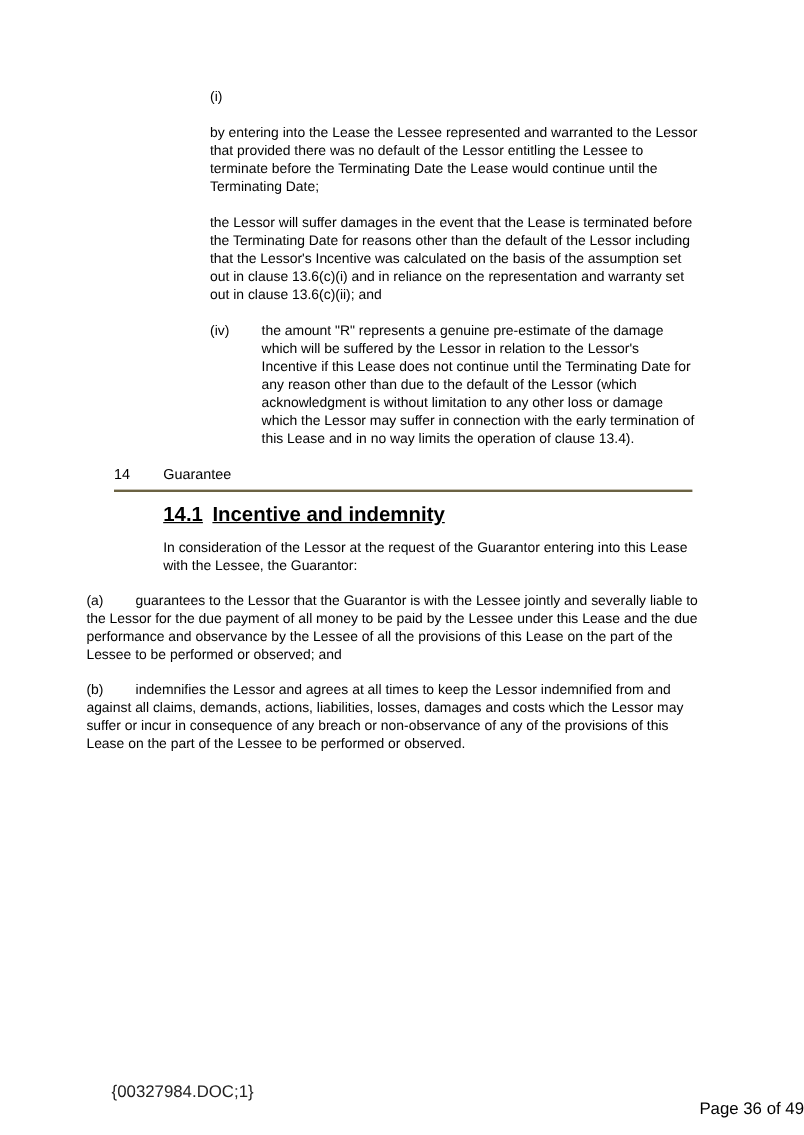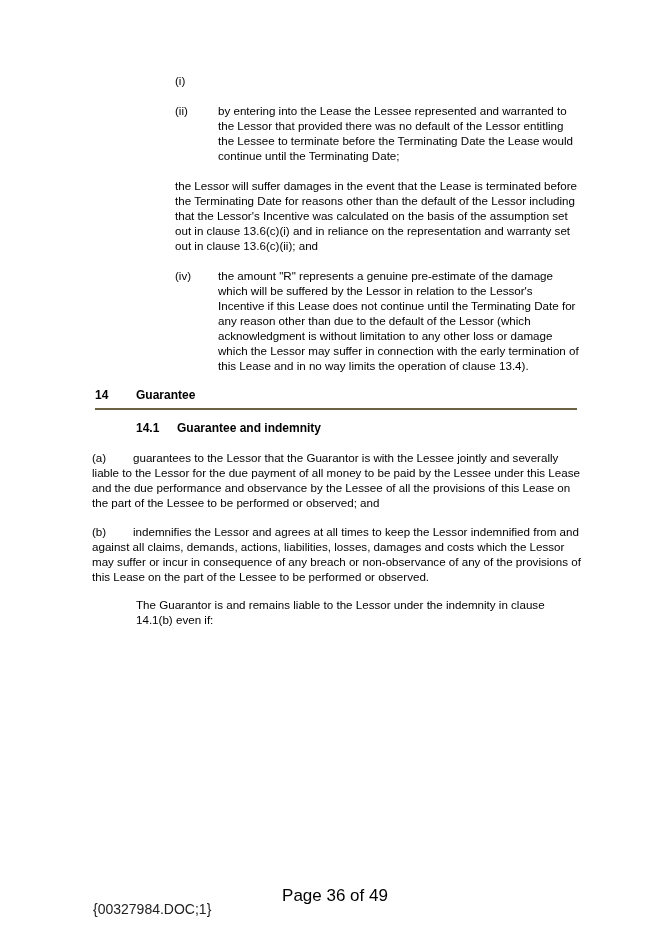--- a/index.html
+++ b/index.html
@@ -30,115 +30,115 @@
   .roman-item .marker {
     flex: 0 0 43px;
   }
   .roman-item .itext {
     flex: 1 1 auto;
   }
   
   .section-heading {
     display: flex;
     margin: 0 93px 0 95px;
-    font-weight: bold;
+    font-weight: normal;
     font-size: 12px;
     padding-bottom: 5px;
     border-bottom: 2px solid var(--rule-color, #6b6243);
   }
   .section-heading .sec-num {
     flex: 0 0 41px;
   }
   
   .clause-heading {
     display: flex;
     margin: 11px 86px 0 136px;
     font-weight: bold;
-    font-size: 12px;
+    font-size: 17px;
+    text-decoration: underline;
   }
   .clause-heading.gap-lg { margin-top: 13px; }
   .clause-heading .cl-num {
     flex: 0 0 41px;
   }
   
   .para {
     margin: 13px 86px 0 136px;
   }
   
   .alpha-para {
-    margin: 14px 86px 0 92px;
+    margin: 14px 86px 0 72px;
   }
   .alpha-para .alpha-marker {
     display: inline-block;
     width: 41px;
   }
   
   .footer-doc-ref {
     position: absolute;
     left: 93px;
     top: 904px;
     font-size: 14px;
     line-height: 11px;
     color: #222222;
   }
   .footer-page {
     position: absolute;
     left: 0;
     right: 0;
-    top: 887px;
-    text-align: center;
-    font-size: 17px;
+    top: 915px;
+    text-align: right;
+    font-size: 14px;
     line-height: 17px;
   }
 </style>
 </head>
 <body style="color: rgb(0, 0, 0); background: rgb(255, 255, 255);">
 
 <div class="page">
   <div class="content">
 
     <div class="roman-item">
       <span class="marker">(i)</span>
     </div>
 
     <div class="roman-item">
-      <span class="marker">(ii)</span>
       <div class="itext">by entering into the Lease the Lessee represented and warranted to the Lessor that provided there was no default of the Lessor entitling the Lessee to terminate before the Terminating Date the Lease would continue until the Terminating Date;</div>
     </div>
 
     <div class="roman-item">
       <div class="itext">the Lessor will suffer damages in the event that the Lease is terminated before the Terminating Date for reasons other than the default of the Lessor including that the Lessor's Incentive was calculated on the basis of the assumption set out in clause 13.6(c)(i) and in reliance on the representation and warranty set out in clause 13.6(c)(ii); and</div>
     </div>
 
     <div class="roman-item">
       <span class="marker">(iv)</span>
       <div class="itext">the amount "R" represents a genuine pre-estimate of the damage which will be suffered by the Lessor in relation to the Lessor's Incentive if this Lease does not continue until the Terminating Date for any reason other than due to the default of the Lessor (which acknowledgment is without limitation to any other loss or damage which the Lessor may suffer in connection with the early termination of this Lease and in no way limits the operation of clause 13.4).</div>
     </div>
 
     <div class="section-heading">
       <span class="sec-num">14</span>
       <span class="sec-title">Guarantee</span>
     </div>
 
     <div class="clause-heading">
       <span class="cl-num">14.1</span>
-      <span class="cl-title">Guarantee and indemnity</span>
+      <span class="cl-title">Incentive and indemnity</span>
     </div>
 
+    <p class="para">In consideration of the Lessor at the request of the Guarantor entering into this Lease with the Lessee, the Guarantor:</p>
 
     <p class="alpha-para">
       <span class="alpha-marker">(a)</span><span>guarantees to the Lessor that the Guarantor is with the Lessee jointly and severally liable to the Lessor for the due payment of all money to be paid by the Lessee under this Lease and the due performance and observance by the Lessee of all the provisions of this Lease on the part of the Lessee to be performed or observed; and</span>
     </p>
 
     <p class="alpha-para">
       <span class="alpha-marker">(b)</span><span>indemnifies the Lessor and agrees at all times to keep the Lessor indemnified from and against all claims, demands, actions, liabilities, losses, damages and costs which the Lessor may suffer or incur in consequence of any breach or non-observance of any of the provisions of this Lease on the part of the Lessee to be performed or observed.</span>
     </p>
 
 
-    <p class="para">The Guarantor is and remains liable to the Lessor under the indemnity in clause 14.1(b) even if:</p>
 
 
 
   </div>
 
   <div class="footer-doc-ref">{00327984.DOC;1}</div>
   <div class="footer-page">Page 36 of 49</div>
 </div>
 
 </body></html>

